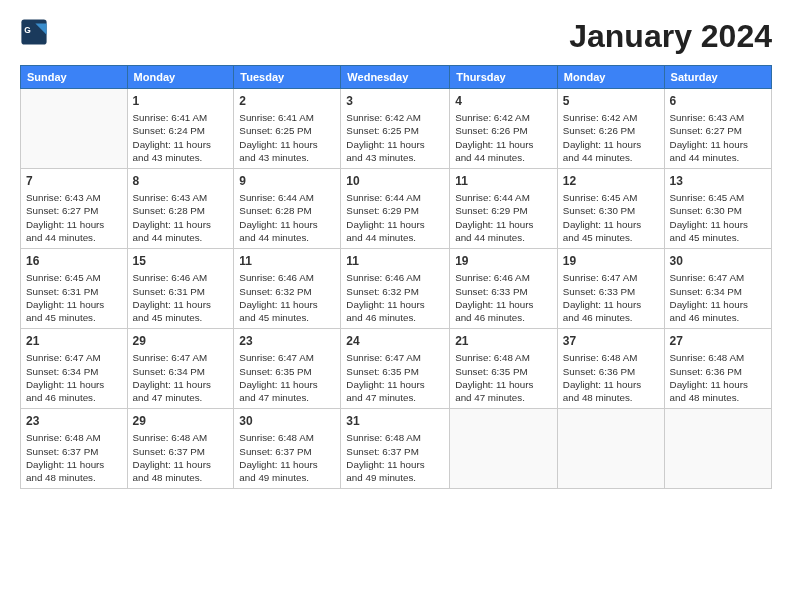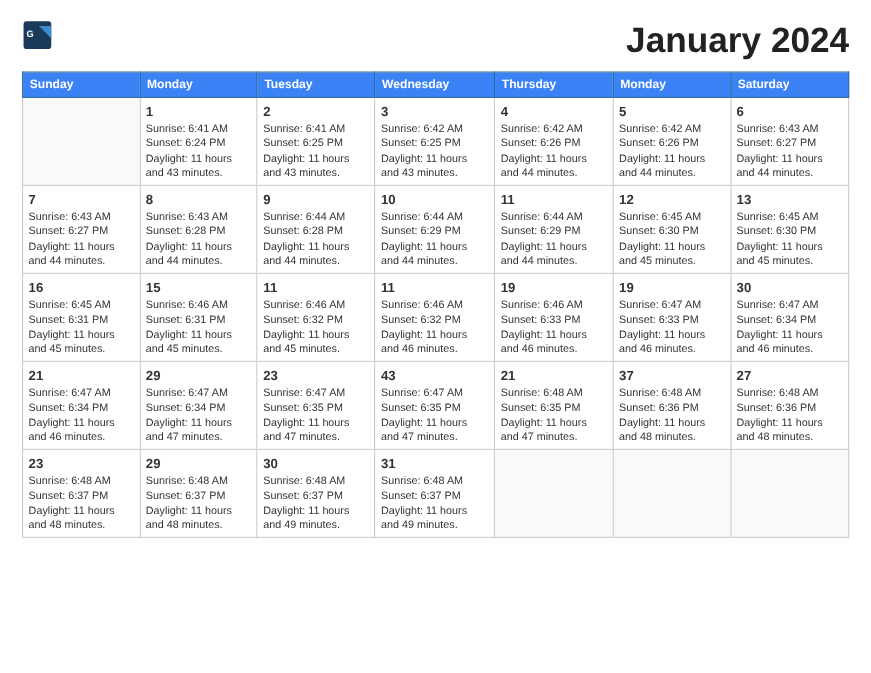--- a/index.html
+++ b/index.html
@@ -213,21 +213,21 @@
           </td>
           <td>
             <span class="day-num">29</span>
             <div class="day-info">Sunrise: 6:47 AM<br>Sunset: 6:34 PM<br>Daylight: 11 hours<br>and 47 minutes.</div>
           </td>
           <td>
             <span class="day-num">23</span>
             <div class="day-info">Sunrise: 6:47 AM<br>Sunset: 6:35 PM<br>Daylight: 11 hours<br>and 47 minutes.</div>
           </td>
           <td>
-            <span class="day-num">43</span>
+            <span class="day-num">24</span>
             <div class="day-info">Sunrise: 6:47 AM<br>Sunset: 6:35 PM<br>Daylight: 11 hours<br>and 47 minutes.</div>
           </td>
           <td>
             <span class="day-num">21</span>
             <div class="day-info">Sunrise: 6:48 AM<br>Sunset: 6:35 PM<br>Daylight: 11 hours<br>and 47 minutes.</div>
           </td>
           <td>
             <span class="day-num">37</span>
             <div class="day-info">Sunrise: 6:48 AM<br>Sunset: 6:36 PM<br>Daylight: 11 hours<br>and 48 minutes.</div>
           </td>

